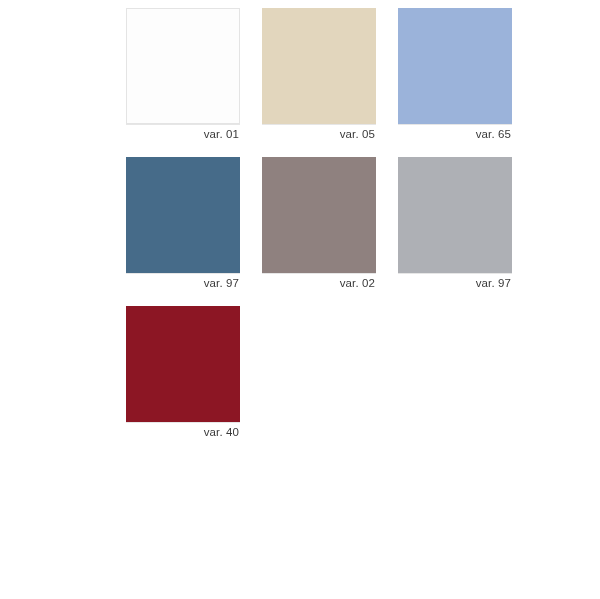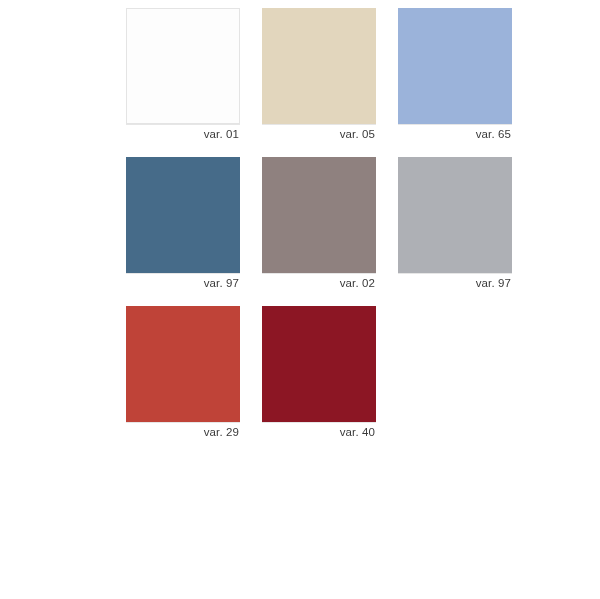--- a/index.html
+++ b/index.html
@@ -102,25 +102,20 @@
     </div>
 
     <div class="swatch-cell">
       <div class="swatch-color" style="background: rgb(174, 176, 181);"></div>
       <div class="swatch-label-rule"></div>
       <div class="swatch-label">var. 97</div>
     </div>
 
 
 
-    <div class="swatch-cell">
-      <div class="swatch-color" style="background: rgb(191, 67, 56);"></div>
-      <div class="swatch-label-rule"></div>
-      <div class="swatch-label">var. 29</div>
-    </div>
 
     <div class="swatch-cell">
       <div class="swatch-color" style="background: rgb(140, 22, 36);"></div>
       <div class="swatch-label-rule"></div>
       <div class="swatch-label">var. 40</div>
     </div>
 
   </div>
 </div>
 

